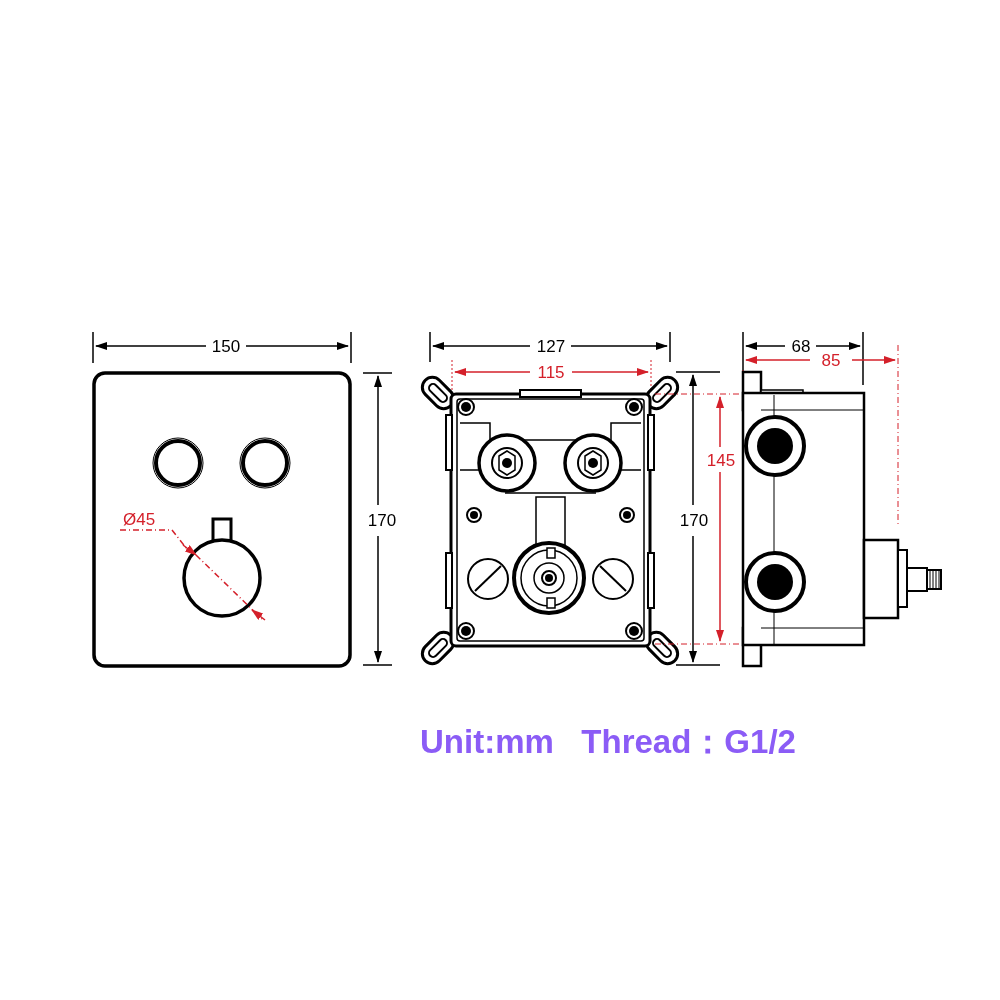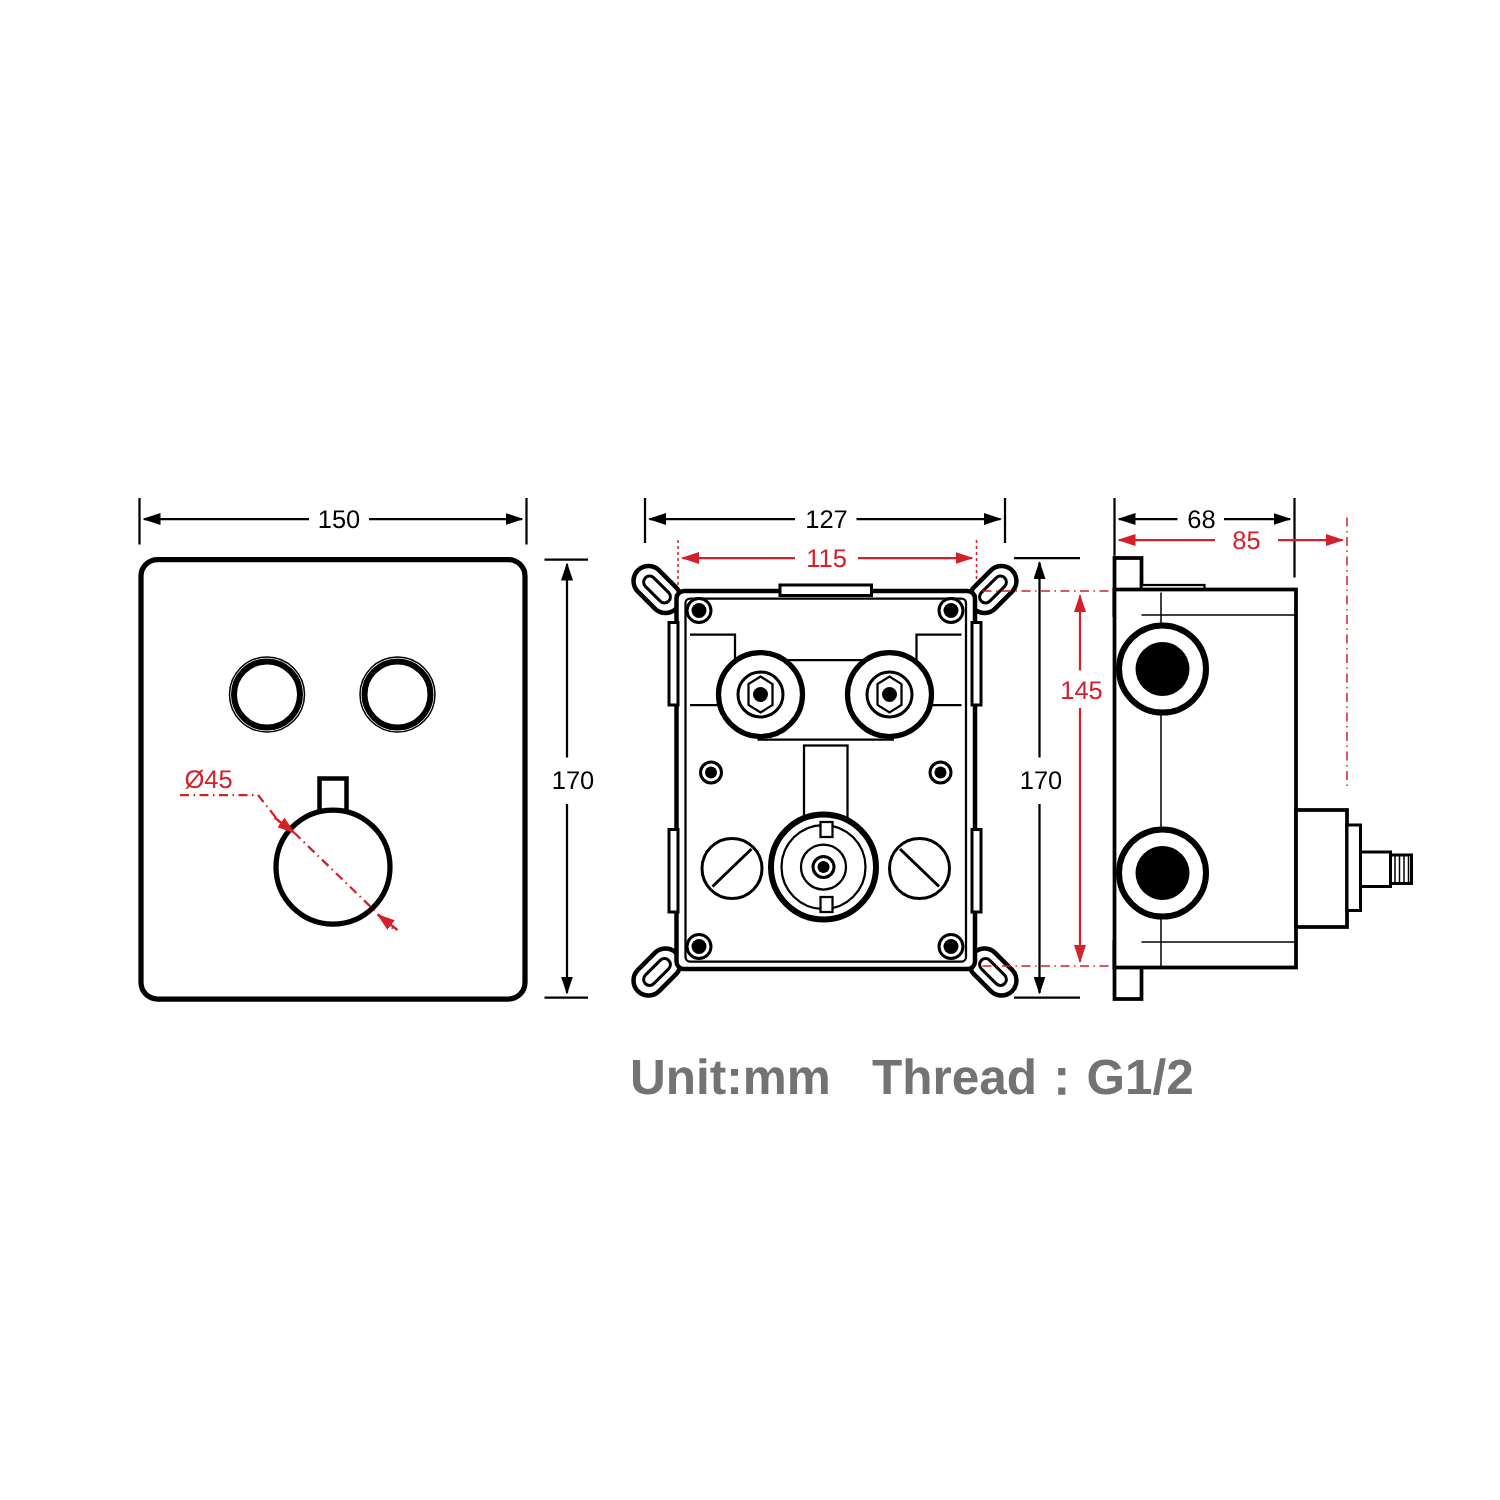--- a/index.html
+++ b/index.html
@@ -1,19 +1,19 @@
 <!DOCTYPE html>
 <html><head>
 <meta charset="utf-8">
 <style>
   html,body{margin:0;padding:0;background:#ffffff;}
   body{width:1000px;height:1000px;position:relative;overflow:hidden;font-family:"Liberation Sans",sans-serif;}
   svg{position:absolute;left:0;top:0;}
   .dimtext{font-family:"Liberation Sans",sans-serif;font-size:17px;}
-  .caption{position:absolute;left:420px;top:696px;font-family:"Liberation Sans",sans-serif;font-weight:bold;font-size:33px;color:#737373;white-space:pre;}
+  .caption{position:absolute;left:420px;top:720px;font-family:"Liberation Sans",sans-serif;font-weight:bold;font-size:33px;color:#8b5cf6;white-space:pre;}
 </style>
 </head>
 <body>
 
 <svg width="1000" height="1000" viewBox="0 0 1000 1000">
   <defs>
     <marker id="ab" markerWidth="12" markerHeight="8" refX="11" refY="4" orient="auto" markerUnits="userSpaceOnUse">
       <path d="M0,0 L12,4 L0,8 z" fill="#000"></path>
     </marker>
     <marker id="ar" markerWidth="12" markerHeight="8" refX="11" refY="4" orient="auto" markerUnits="userSpaceOnUse">

